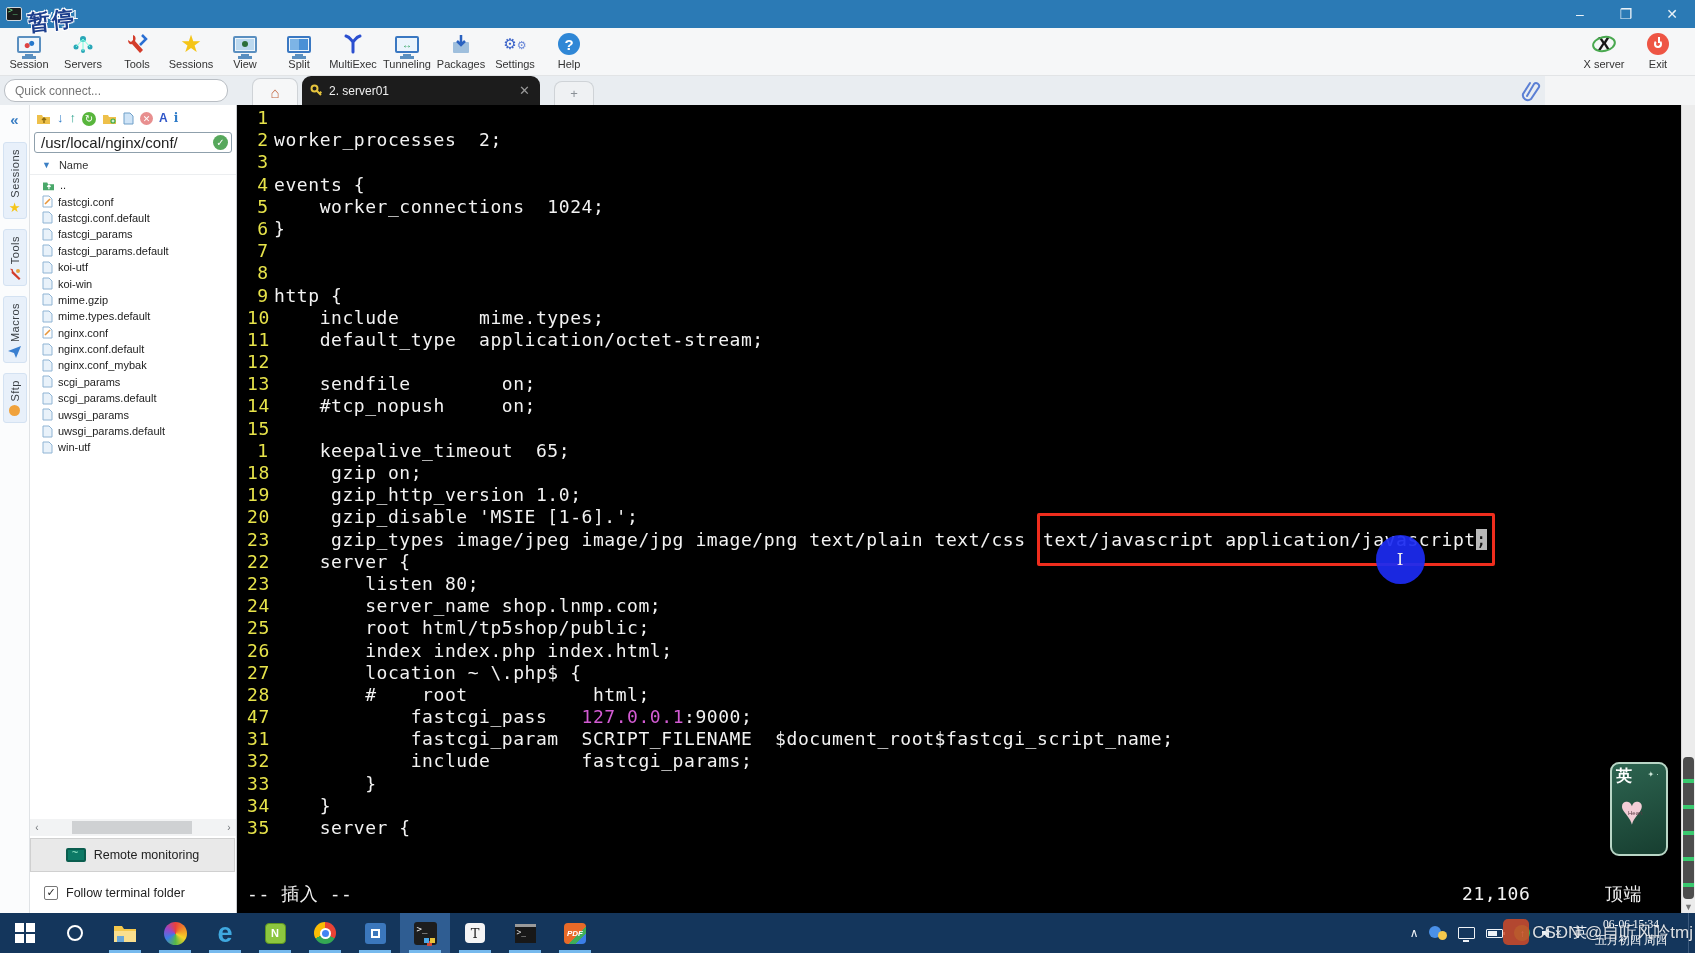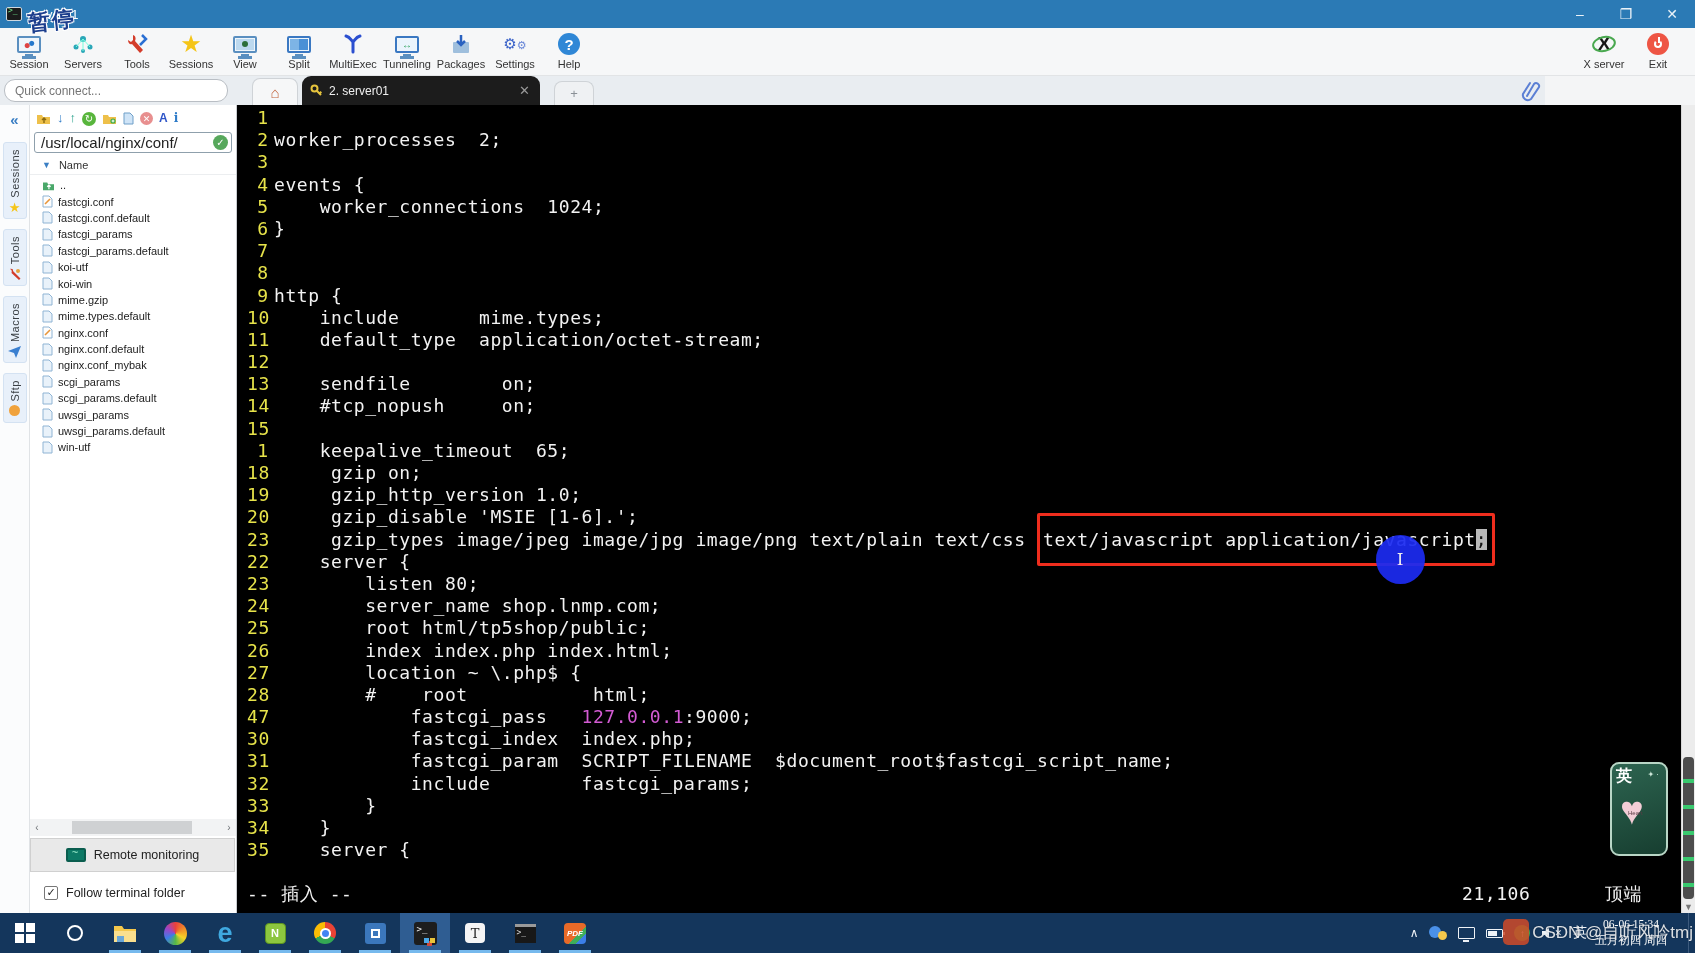--- a/index.html
+++ b/index.html
@@ -524,21 +524,20 @@
         <div class="tl"><span class="lnum">20</span><span class="ltxt">     gzip_disable 'MSIE [1-6].';</span></div>
         <div class="tl"><span class="lnum">23</span><span class="ltxt"><span>     gzip_types image/jpeg image/jpg image/png text/plain text/css </span><span class="redbox"><span>text/javascript application/javascript</span><span class="blockcursor">;</span></span></span></div>
         <div class="tl"><span class="lnum">22</span><span class="ltxt">    server {</span></div>
         <div class="tl"><span class="lnum">23</span><span class="ltxt">        listen 80;</span></div>
         <div class="tl"><span class="lnum">24</span><span class="ltxt">        server_name shop.lnmp.com;</span></div>
         <div class="tl"><span class="lnum">25</span><span class="ltxt">        root html/tp5shop/public;</span></div>
         <div class="tl"><span class="lnum">26</span><span class="ltxt">        index index.php index.html;</span></div>
         <div class="tl"><span class="lnum">27</span><span class="ltxt">        location ~ \.php$ {</span></div>
         <div class="tl"><span class="lnum">28</span><span class="ltxt">        #    root           html;</span></div>
         <div class="tl"><span class="lnum">47</span><span class="ltxt"><span>            fastcgi_pass   </span><span class="seg-magenta">127.0.0.1</span><span>:9000;</span></span></div>
-        <div class="tl"><span class="lnum">30</span><span class="ltxt">            fastcgi_index  index.php;</span></div>
         <div class="tl"><span class="lnum">31</span><span class="ltxt">            fastcgi_param  SCRIPT_FILENAME  $document_root$fastcgi_script_name;</span></div>
         <div class="tl"><span class="lnum">32</span><span class="ltxt">            include        fastcgi_params;</span></div>
         <div class="tl"><span class="lnum">33</span><span class="ltxt">        }</span></div>
         <div class="tl"><span class="lnum">34</span><span class="ltxt">    }</span></div>
         <div class="tl"><span class="lnum">35</span><span class="ltxt">    server {</span></div>
         <div class="click-circle">
           <span class="ibeam">I</span>
         </div>
       <div class="vstatus">
         <span class="s-left">-- 插入 --</span>

